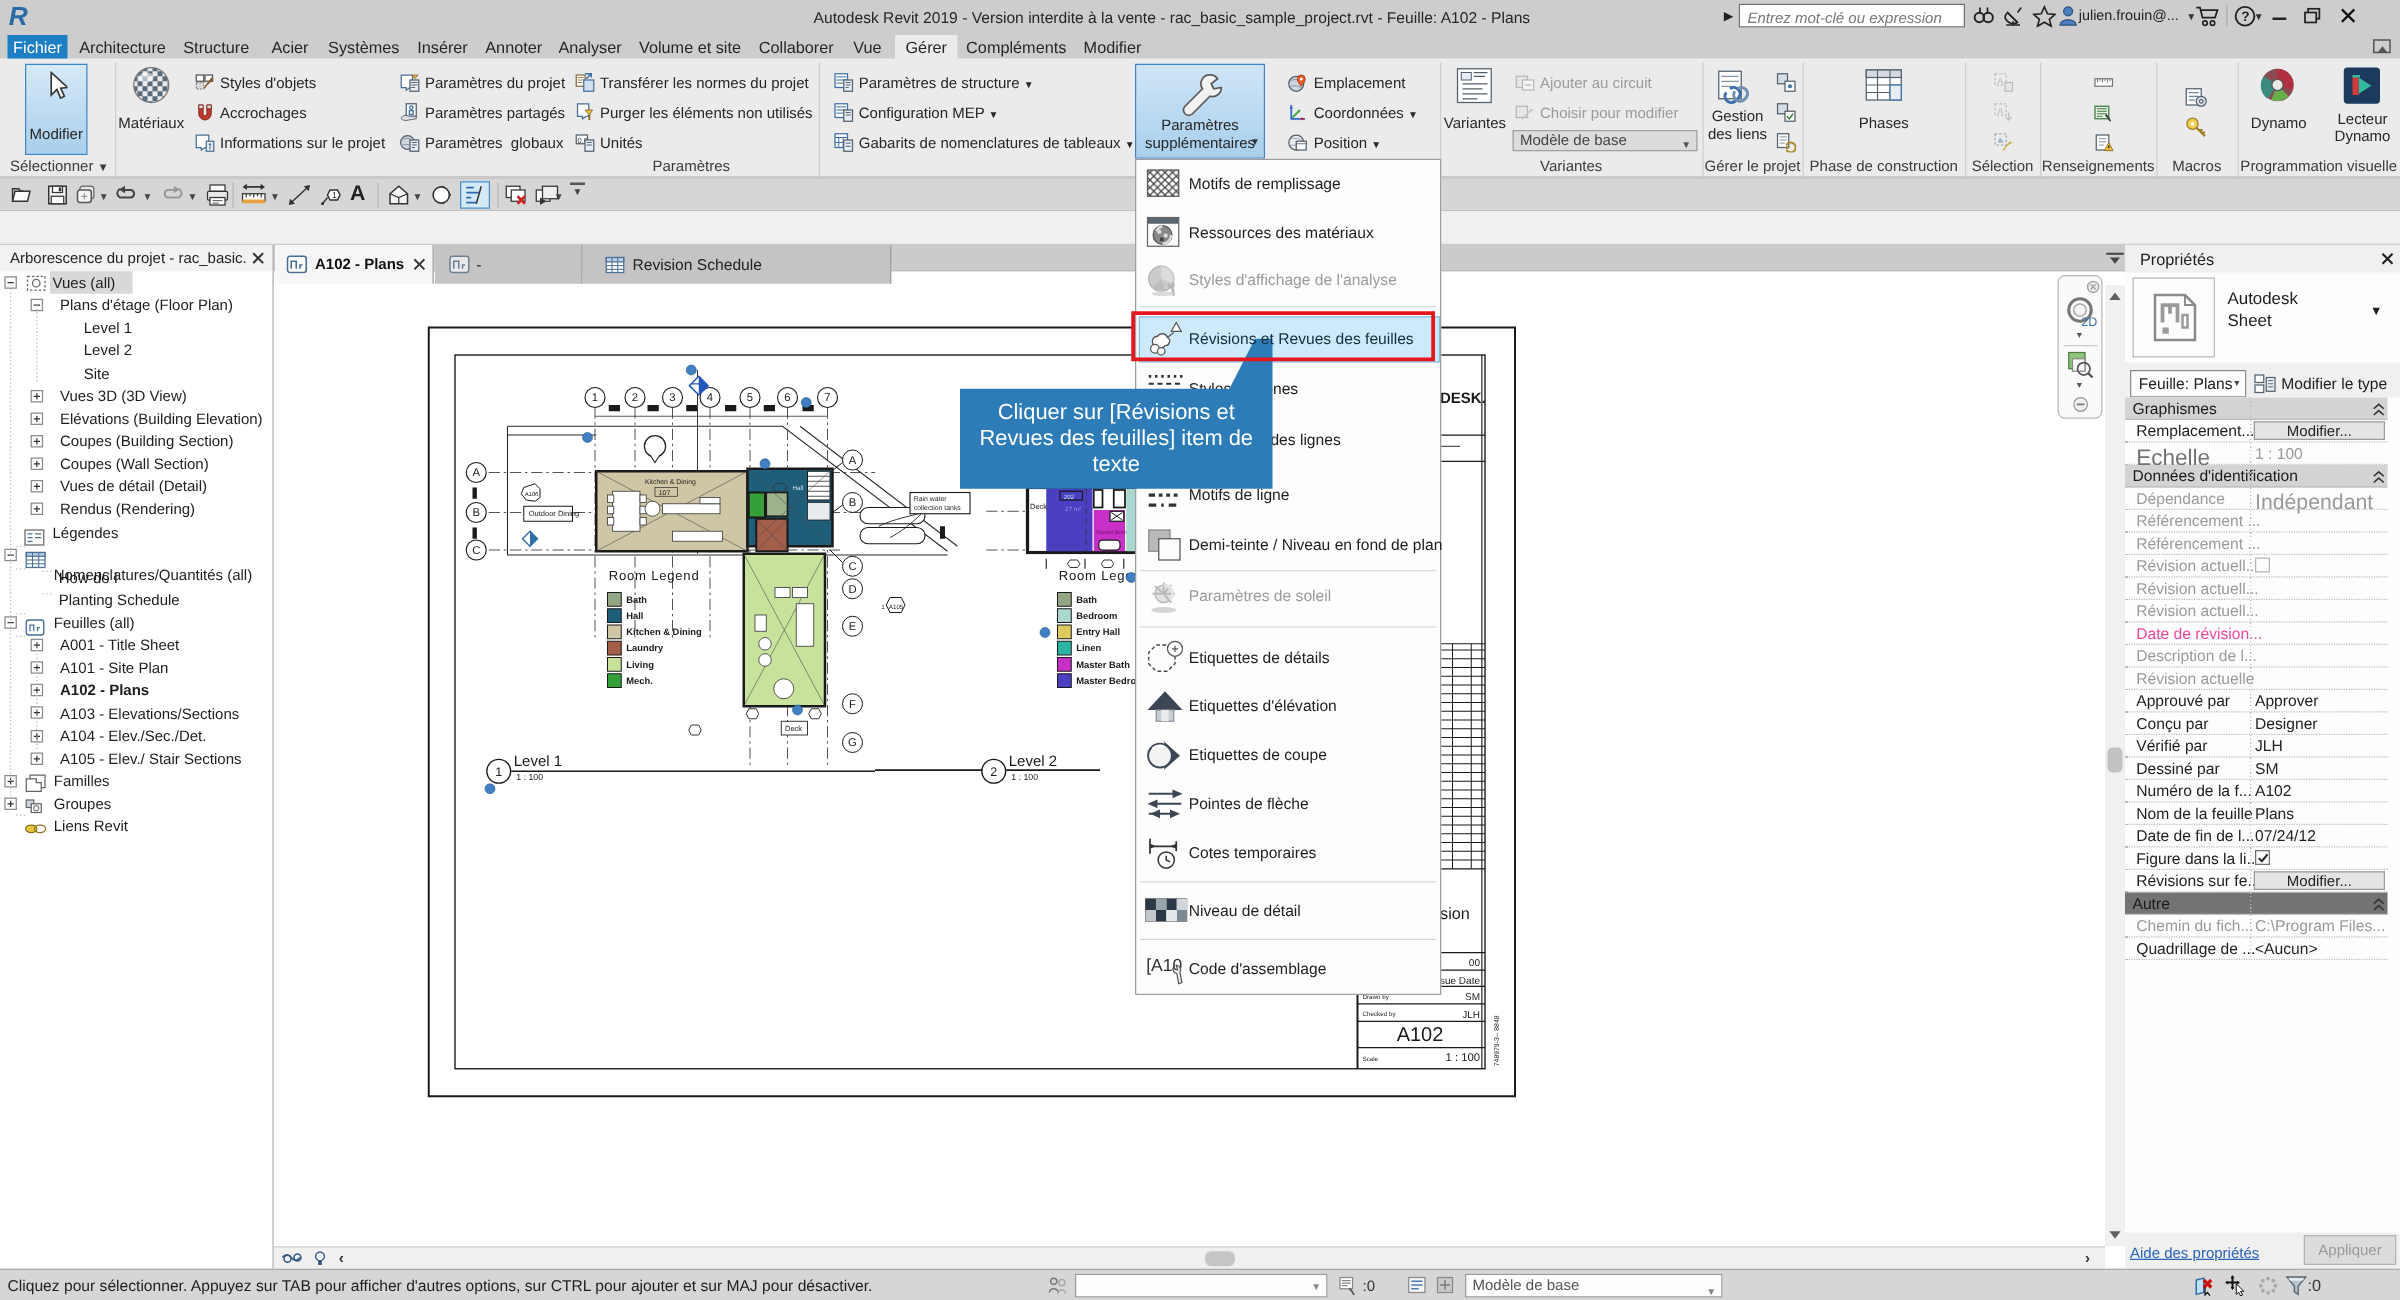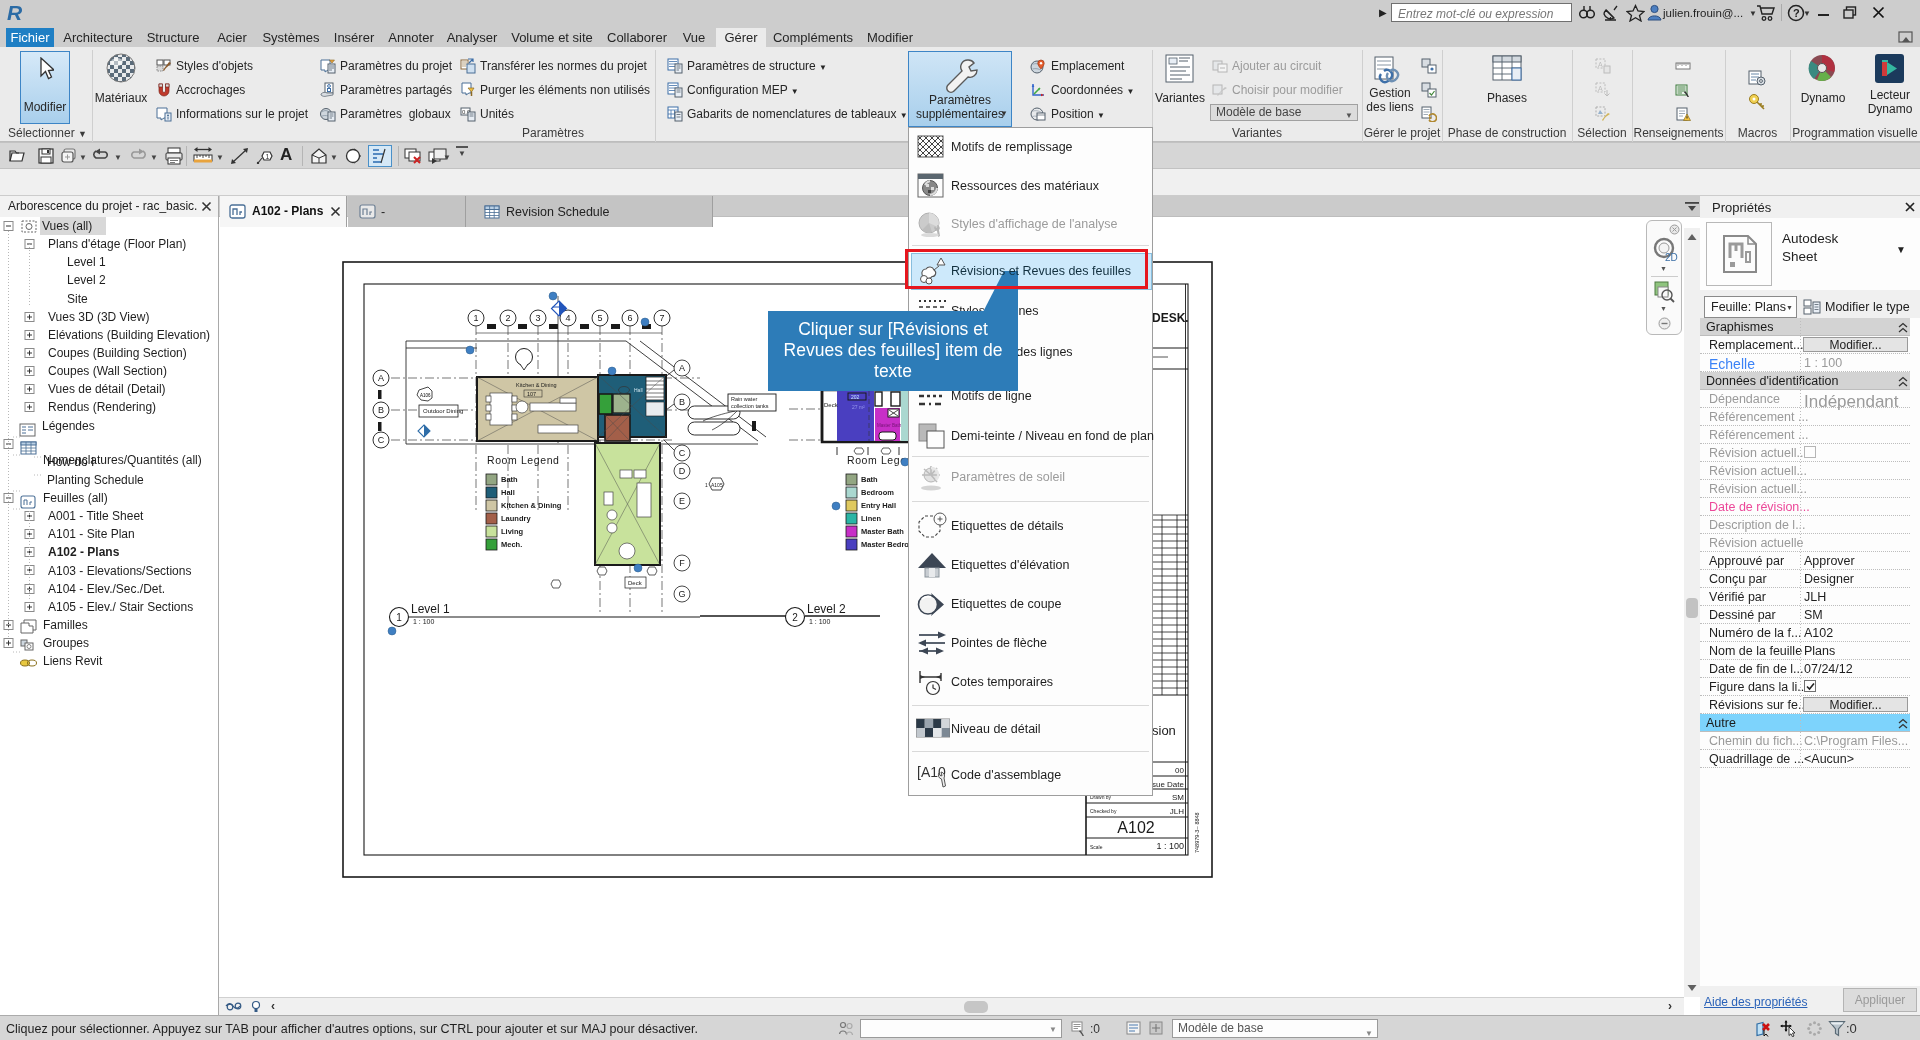--- a/index.html
+++ b/index.html
@@ -41,20 +41,21 @@
   #tooltip { position:absolute; left:768px; top:311px; width:250px; height:80px; background:#2d7cb8; z-index:60; color:#fff; text-align:center; font-size:17.5px; line-height:21px; padding-top:8px;}
   #redbox { position:absolute; left:905px; top:249px; width:243px; height:40px; border:3px solid #e6161e; z-index:70; }
 </style>
 </head>
 <body>
 
 <div id="titlebar">
   <svg class="abs" style="left:7px;top:2px" width="26" height="24" viewBox="0 0 26 24">
     <text x="0" y="18" font-family="Liberation Sans" font-size="21" font-weight="bold" fill="#2b6ba5" font-style="italic">R</text>
   </svg>
+  <div id="title-text">Autodesk Revit 2019 - Version interdite à la vente - rac_basic_sample_project.rvt - Feuille: A102 - Plans</div>
   <div class="abs" style="left:1379px;top:7px;font-size:10px;color:#222;">▶</div>
   <div class="abs" style="left:1391px;top:3px;width:181px;height:19px;background:#ffffff;border:1px solid #707070;">
     <div class="abs" style="left:6px;top:3px;font-size:12px;font-style:italic;color:#777;">Entrez mot-clé ou expression</div>
   </div>
   <svg class="abs" style="left:1578px;top:4px" width="19" height="18" viewBox="0 0 19 18">
       <path d="M6 2 L6 7 M12 2 L12 7" stroke="#222" stroke-width="1.4"></path>
       <circle cx="5.5" cy="10" r="3.8" fill="none" stroke="#222" stroke-width="1.5"></circle>
       <circle cx="12.5" cy="10" r="3.8" fill="none" stroke="#222" stroke-width="1.5"></circle>
       <path d="M9.3 10 L8.7 10" stroke="#222" stroke-width="1.4"></path>
     </svg>
@@ -1034,21 +1035,21 @@
     <div class="abs" style="left:6px;top:2px;font-size:12.5px;color:#1a1a1a;white-space:nowrap;">Graphismes</div>
     <svg class="abs" style="left:198px;top:4px" width="10" height="11" viewBox="0 0 10 11">
       <path d="M1 5 L5 1.5 L9 5 M1 10 L5 6.5 L9 10" stroke="#333" fill="none" stroke-width="1.3"></path>
     </svg>
   </div>
 <div class="abs" style="left:1700px;top:336px;width:210px;height:18px;border-bottom:1px dotted #bdbdbd;">
     <div class="abs" style="left:9px;top:2px;font-size:12.5px;color:#1e1e1e;white-space:nowrap;">Remplacement...</div>
     <div class="abs" style="left:103px;top:1px;width:105px;height:15px;background:#e4e4e4;border:1px solid #9a9a9a;text-align:center;font-size:12px;line-height:14px;color:#222;">Modifier...</div>
   </div>
 <div class="abs" style="left:1700px;top:354px;width:210px;height:18px;border-bottom:1px dotted #bdbdbd;">
-    <div class="abs" style="left:9px;top:2px;font-size:14px;color:#3b82f6;white-space:nowrap;">Echelle</div>
+    <div class="abs" style="left:9px;top:2px;font-size:18px;color:#737373;white-space:nowrap;">Echelle</div>
     <div class="abs" style="left:104px;top:2px;font-size:12.5px;color:#9a9a9a;white-space:nowrap;overflow:hidden;width:104px;">1 : 100</div>
   </div>
 <div class="abs" style="left:1700px;top:372px;width:210px;height:18px;background:#d3d3d3;border-bottom:1px solid #bdbdbd;">
     <div class="abs" style="left:6px;top:2px;font-size:12.5px;color:#1a1a1a;white-space:nowrap;">Données d'identification</div>
     <svg class="abs" style="left:198px;top:4px" width="10" height="11" viewBox="0 0 10 11">
       <path d="M1 5 L5 1.5 L9 5 M1 10 L5 6.5 L9 10" stroke="#333" fill="none" stroke-width="1.3"></path>
     </svg>
   </div>
 <div class="abs" style="left:1700px;top:390px;width:210px;height:18px;border-bottom:1px dotted #bdbdbd;">
     <div class="abs" style="left:9px;top:2px;font-size:12.5px;color:#9a9a9a;white-space:nowrap;">Dépendance</div>
@@ -1111,21 +1112,21 @@
     <div class="abs" style="left:9px;top:2px;font-size:12.5px;color:#1e1e1e;white-space:nowrap;">Figure dans la li...</div>
     <div class="abs" style="left:104px;top:2px;width:12px;height:12px;background:#fdfdfd;border:1px solid #707070;"></div>
     <svg class="abs" style="left:105px;top:3px" width="11" height="11" viewBox="0 0 11 11">
       <path d="M2 5.5 L4.5 8 L9 2.5" stroke="#222" fill="none" stroke-width="1.6"></path>
     </svg>
   </div>
 <div class="abs" style="left:1700px;top:696px;width:210px;height:18px;border-bottom:1px dotted #bdbdbd;">
     <div class="abs" style="left:9px;top:2px;font-size:12.5px;color:#1e1e1e;white-space:nowrap;">Révisions sur fe...</div>
     <div class="abs" style="left:103px;top:1px;width:105px;height:15px;background:#e4e4e4;border:1px solid #9a9a9a;text-align:center;font-size:12px;line-height:14px;color:#222;">Modifier...</div>
   </div>
-<div class="abs" style="left:1700px;top:714px;width:210px;height:18px;background:#7dd3fc;border-bottom:1px solid #bdbdbd;">
+<div class="abs" style="left:1700px;top:714px;width:210px;height:18px;background:#737373;border-bottom:1px solid #bdbdbd;">
     <div class="abs" style="left:6px;top:2px;font-size:12.5px;color:#1a1a1a;white-space:nowrap;">Autre</div>
     <svg class="abs" style="left:198px;top:4px" width="10" height="11" viewBox="0 0 10 11">
       <path d="M1 5 L5 1.5 L9 5 M1 10 L5 6.5 L9 10" stroke="#333" fill="none" stroke-width="1.3"></path>
     </svg>
   </div>
 <div class="abs" style="left:1700px;top:732px;width:210px;height:18px;border-bottom:1px dotted #bdbdbd;">
     <div class="abs" style="left:9px;top:2px;font-size:12.5px;color:#9a9a9a;white-space:nowrap;">Chemin du fich...</div>
     <div class="abs" style="left:104px;top:2px;font-size:12.5px;color:#9a9a9a;white-space:nowrap;overflow:hidden;width:104px;">C:\Program Files...</div>
   </div>
 <div class="abs" style="left:1700px;top:750px;width:210px;height:18px;border-bottom:1px dotted #bdbdbd;">

